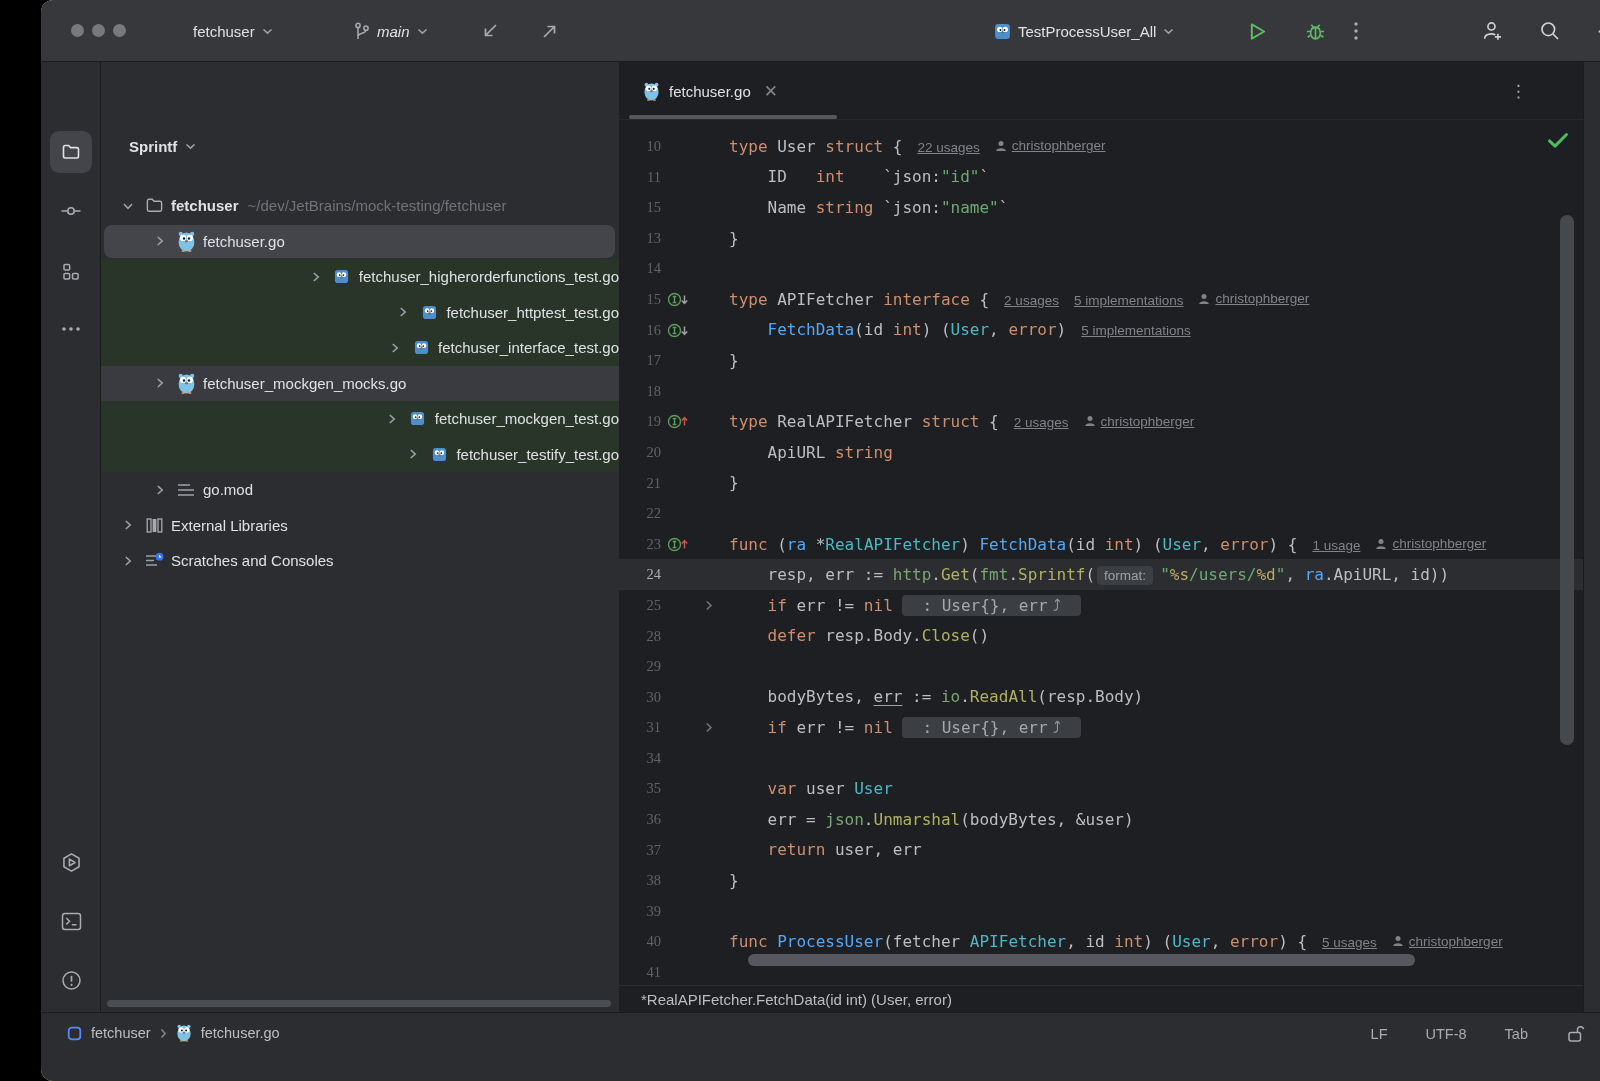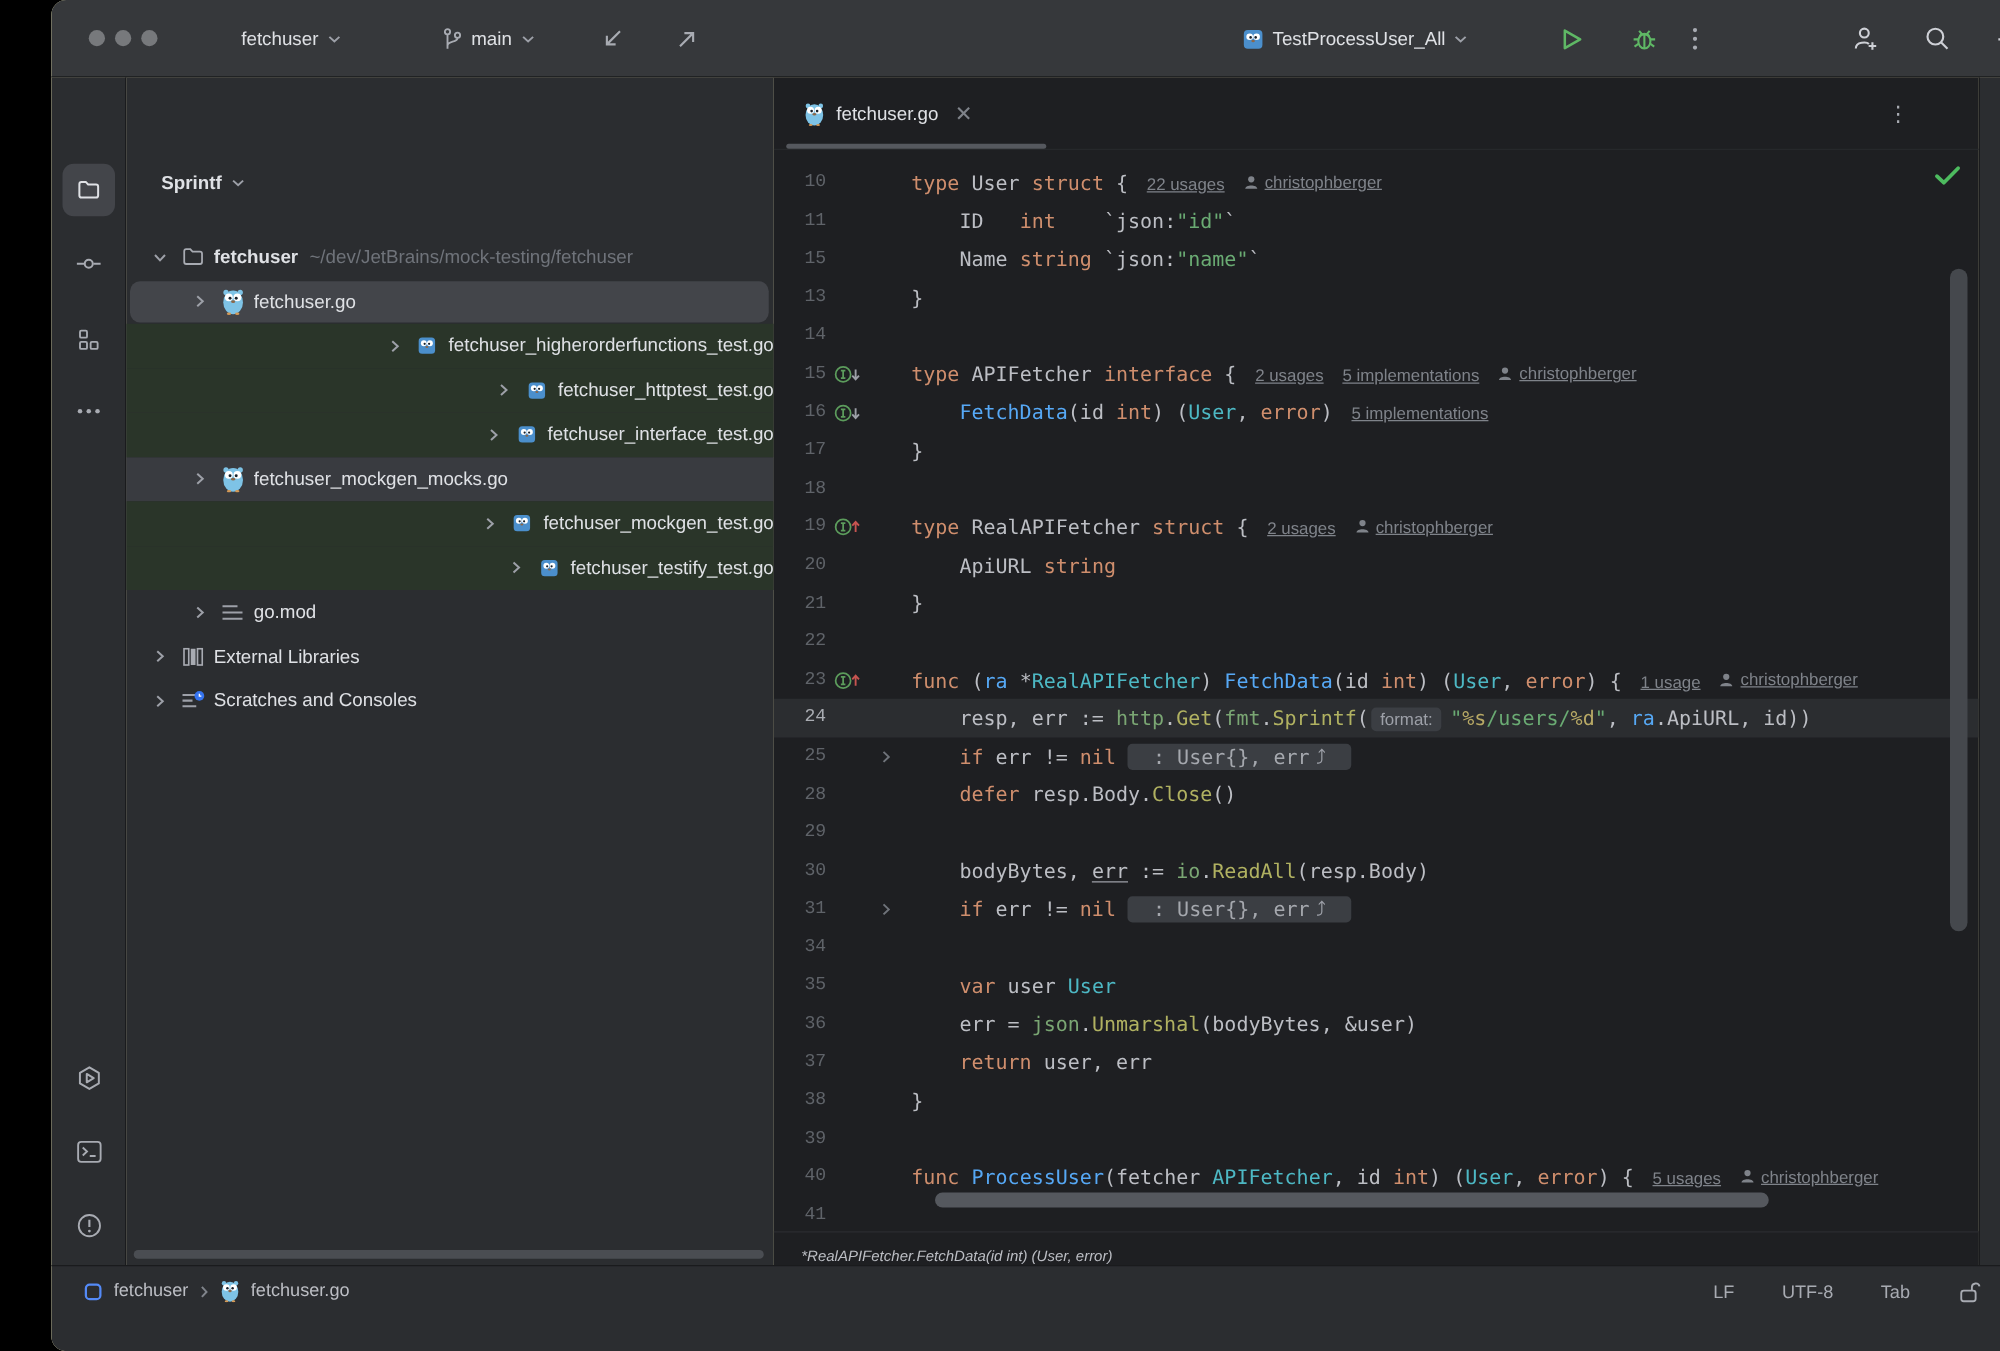--- a/index.html
+++ b/index.html
@@ -39,36 +39,36 @@
   .tabbar{position:absolute;left:0;top:0;right:0;height:58px;border-bottom:1px solid #26282B;}
   .tab{position:absolute;left:10px;top:0;height:58px;display:flex;align-items:center;gap:9px;padding:0 14px;font-size:15px;color:#DFE1E5;}
   .tab-close{color:#7F838A;font-size:17px;margin-left:4px;}
   .tab-scroll{position:absolute;left:10px;top:53px;width:208px;height:4px;border-radius:2px;background:#55585E;}
   .tab-dots{position:absolute;right:56px;top:0;height:58px;display:flex;align-items:center;color:#A8ABB2;font-size:17px;letter-spacing:0;}
   .code{position:absolute;left:0;top:58px;right:0;bottom:27px;padding-top:11px;overflow:hidden;}
   .code-row{position:relative;height:30.6px;display:flex;align-items:center;white-space:pre;
             font-family:"DejaVu Sans Mono",monospace;font-size:16px;}
   .code-row.cur{background:#2B2D30;}
   .gut{width:110px;flex:none;position:relative;height:100%;}
-  .num{position:absolute;right:68px;top:0;height:30.6px;line-height:30.6px;color:#5F6369;font-size:14.5px;font-family:Liberation Mono, monospace;}
+  .num{position:absolute;right:68px;top:0;height:30.6px;line-height:30.6px;color:#5F6369;font-size:14.5px;font-family:Liberation Serif, serif;}
   .cur .num{color:#A9ACB2;}
   .gicon{position:absolute;left:48px;top:7px;}
   .gfold{position:absolute;left:86px;top:10px;}
   .tk-k{color:#CF8E6D}.tk-d{color:#BCBEC4}.tk-t{color:#4DB8C4}.tk-f{color:#56A8F5}.tk-b{color:#56A8F5}
   .tk-c{color:#B0B161}.tk-p{color:#7AA673}.tk-s{color:#6AAB73}.tk-fs{color:#B8A965}
   .tk-u{color:#BCBEC4;text-decoration:underline;text-underline-offset:3px;text-decoration-color:#9DA0A8;}
   .hint{font-family:"Liberation Sans",sans-serif;font-size:13.5px;color:#7F838A;margin-left:15px;display:inline-flex;align-items:center;gap:5px;text-decoration:underline;}
   .inlay{font-family:"Liberation Sans",sans-serif;font-size:13.5px;color:#9DA0A8;background:#3B3E43;border-radius:4px;padding:2px 7px;margin:0 7px 0 2px;}
   .foldchip{color:#A5A8AE;background:#3B3E43;border-radius:4px;padding:1px 20px;}
   .foldchip .arr{color:#9DA0A8;font-family:"DejaVu Sans",sans-serif;}
   .check{position:absolute;top:70px;right:14px;}
   .vscroll{position:absolute;right:9px;top:153px;width:14px;height:530px;border-radius:7px;background:#45484D;}
   .hscroll{position:absolute;left:129px;top:892px;width:667px;height:12px;border-radius:6px;background:#55585E;}
   .contextbar{position:absolute;left:0;right:0;bottom:0;height:27px;background:#1E1F22;border-top:1px solid #2B2D30;
-              display:flex;align-items:flex-end;padding-left:22px;font-size:12px;color:#BCBEC4;white-space:nowrap;font-style:italic;}
+              display:flex;align-items:center;padding-left:22px;font-size:15px;color:#BCBEC4;white-space:nowrap;}
   
   .statusbar{position:absolute;left:0;right:0;bottom:0;height:69px;background:#2B2D30;border-top:1px solid #1A1B1D;
              display:flex;align-items:flex-start;padding:11px 20px 0 26px;font-size:14.5px;color:#BCBEC4;}
   .sb-left{display:flex;align-items:center;gap:9px;}
   .sb-right{margin-left:auto;display:flex;align-items:center;gap:38px;color:#A8ABB2;margin-right:36px;}
   .sb-chev{color:#7F838A;display:flex;align-items:center;}
   svg{display:block;}
 </style>
 </head>
 <body>
@@ -84,21 +84,21 @@
 
     <div class="tb-item" style="left:152px;">
       <span>fetchuser</span>
       <span class="tb-chev">
           <svg width="11" height="7" viewBox="0 0 11 7">
             <path d="M1.5 1.5 L5.5 5.2 L9.5 1.5" stroke="#9DA0A8" stroke-width="1.6" fill="none"></path>
           </svg>
         </span>
     </div>
 
-    <div class="tb-item" style="left:312px;">
+    <div class="tb-item" style="left:312px;font-style:italic;">
       <span class="tb-icon">
           <svg width="17" height="19" viewBox="0 0 17 19">
             <circle cx="5" cy="3.4" r="2.1" stroke="#A8ABB2" stroke-width="1.5" fill="none"></circle>
             <circle cx="13" cy="6.2" r="2.1" stroke="#A8ABB2" stroke-width="1.5" fill="none"></circle>
             <path d="M5 5.5 V17 M13 8.3 C13 12 5 10.5 5 14.5" stroke="#A8ABB2" stroke-width="1.5" fill="none"></path>
           </svg>
         </span>
       <span>main</span>
       <span class="tb-chev">
           <svg width="11" height="7" viewBox="0 0 11 7">

